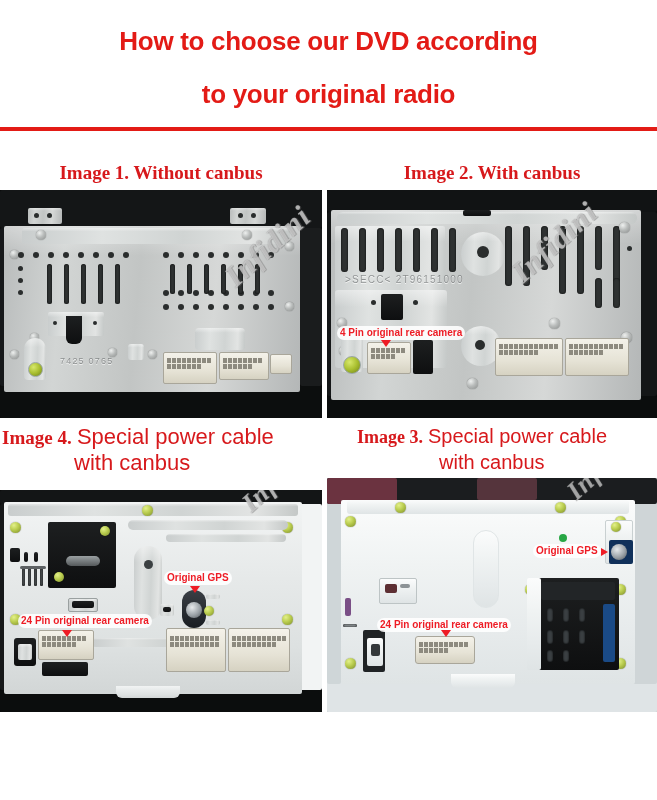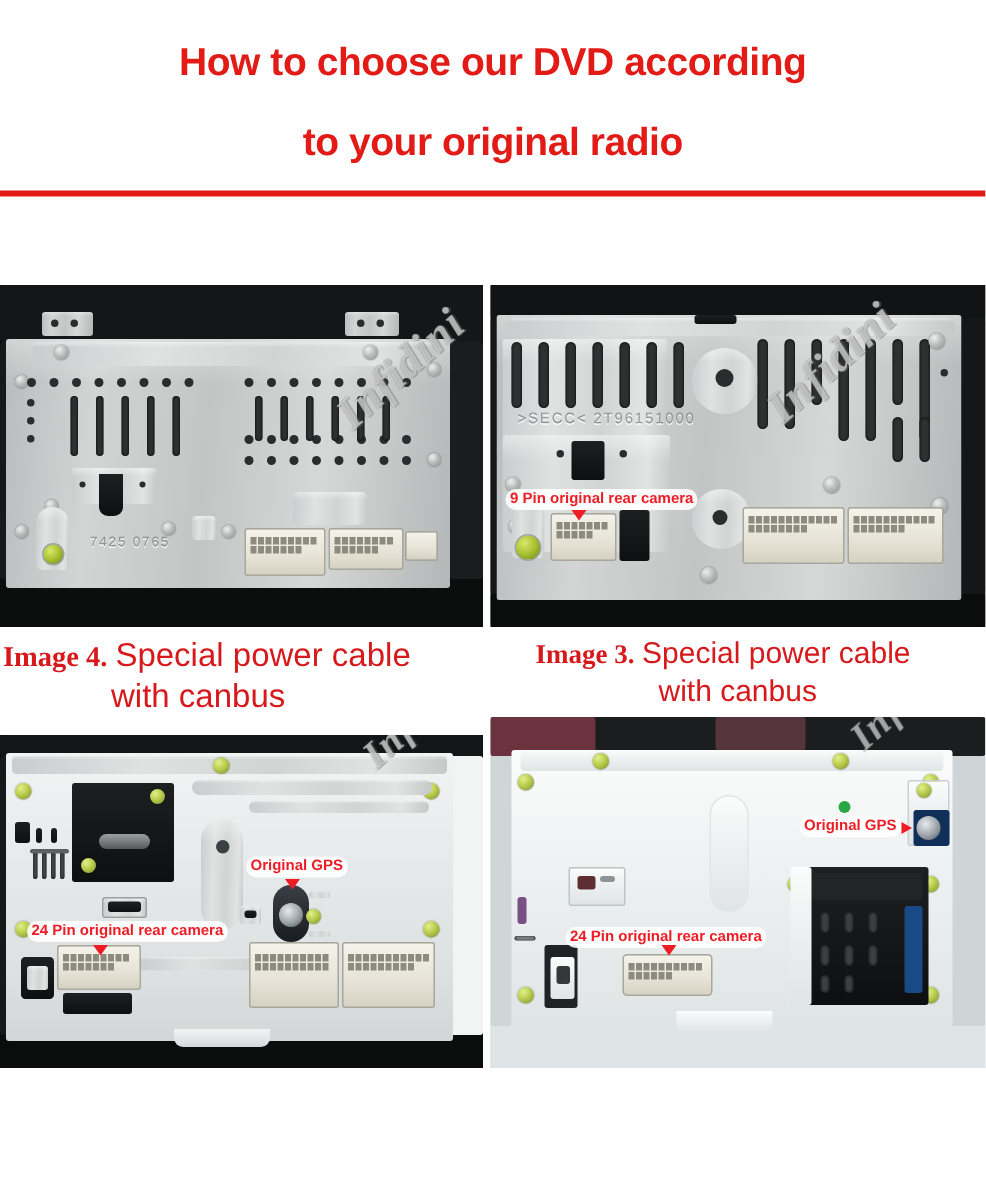--- a/index.html
+++ b/index.html
@@ -156,20 +156,22 @@
 <body>
 
 <div class="page">
 
   <div class="header">
     <div class="title-line title-line-1">How to choose our DVD according</div>
     <div class="title-line title-line-2">to your original radio</div>
     <div class="header-rule"></div>
   </div>
 
+  <div class="cap cap-serif cap1">Image 1. Without canbus</div>
+  <div class="cap cap-serif cap2">Image 2. With canbus</div>
 
   <div class="photo ph1">
 
     <div class="chassis" style="left:0;top:0;width:322px;height:38px;background:#141617;"></div>
     <div class="chassis" style="left:0;top:196px;width:322px;height:32px;background:#0c0e0e;"></div>
     <div class="chassis" style="left:0;top:38px;width:8px;height:158px;background:#16181a;"></div>
     <div class="chassis" style="left:300px;top:38px;width:22px;height:158px;background:#1a1c1d;"></div>
 
     <div class="chassis metal" style="left:28px;top:18px;width:34px;height:16px;border-radius:2px;"></div>
     <div class="hole" style="left:34px;top:23px;width:5px;height:5px;"></div>
@@ -403,21 +405,21 @@
         <div class="pin"></div>
         <div class="pin"></div>
       <div class="pin"></div>
         <div class="pin"></div>
         <div class="pin"></div>
         <div class="pin"></div>
       <div class="pin"></div>
         <div class="pin"></div>
     </div>
 
-    <div class="anno" style="left:10px;top:136px;">9 Pin original rear camera</div>
+    <div class="anno" style="left:10px;top:136px;">4 Pin original rear camera</div>
     <div class="arrow-down" style="left:54px;top:150px;"></div>
 
     <div class="wm" style="left:178px;top:74px;">Infidini</div>
   </div>
 
   <div class="cap cap3">
     <span class="cap-serif">Image 4.</span>
     <span class="cap-big">Special power cable</span>
     <span class="ln2 cap-big">with canbus</span>
   </div>

